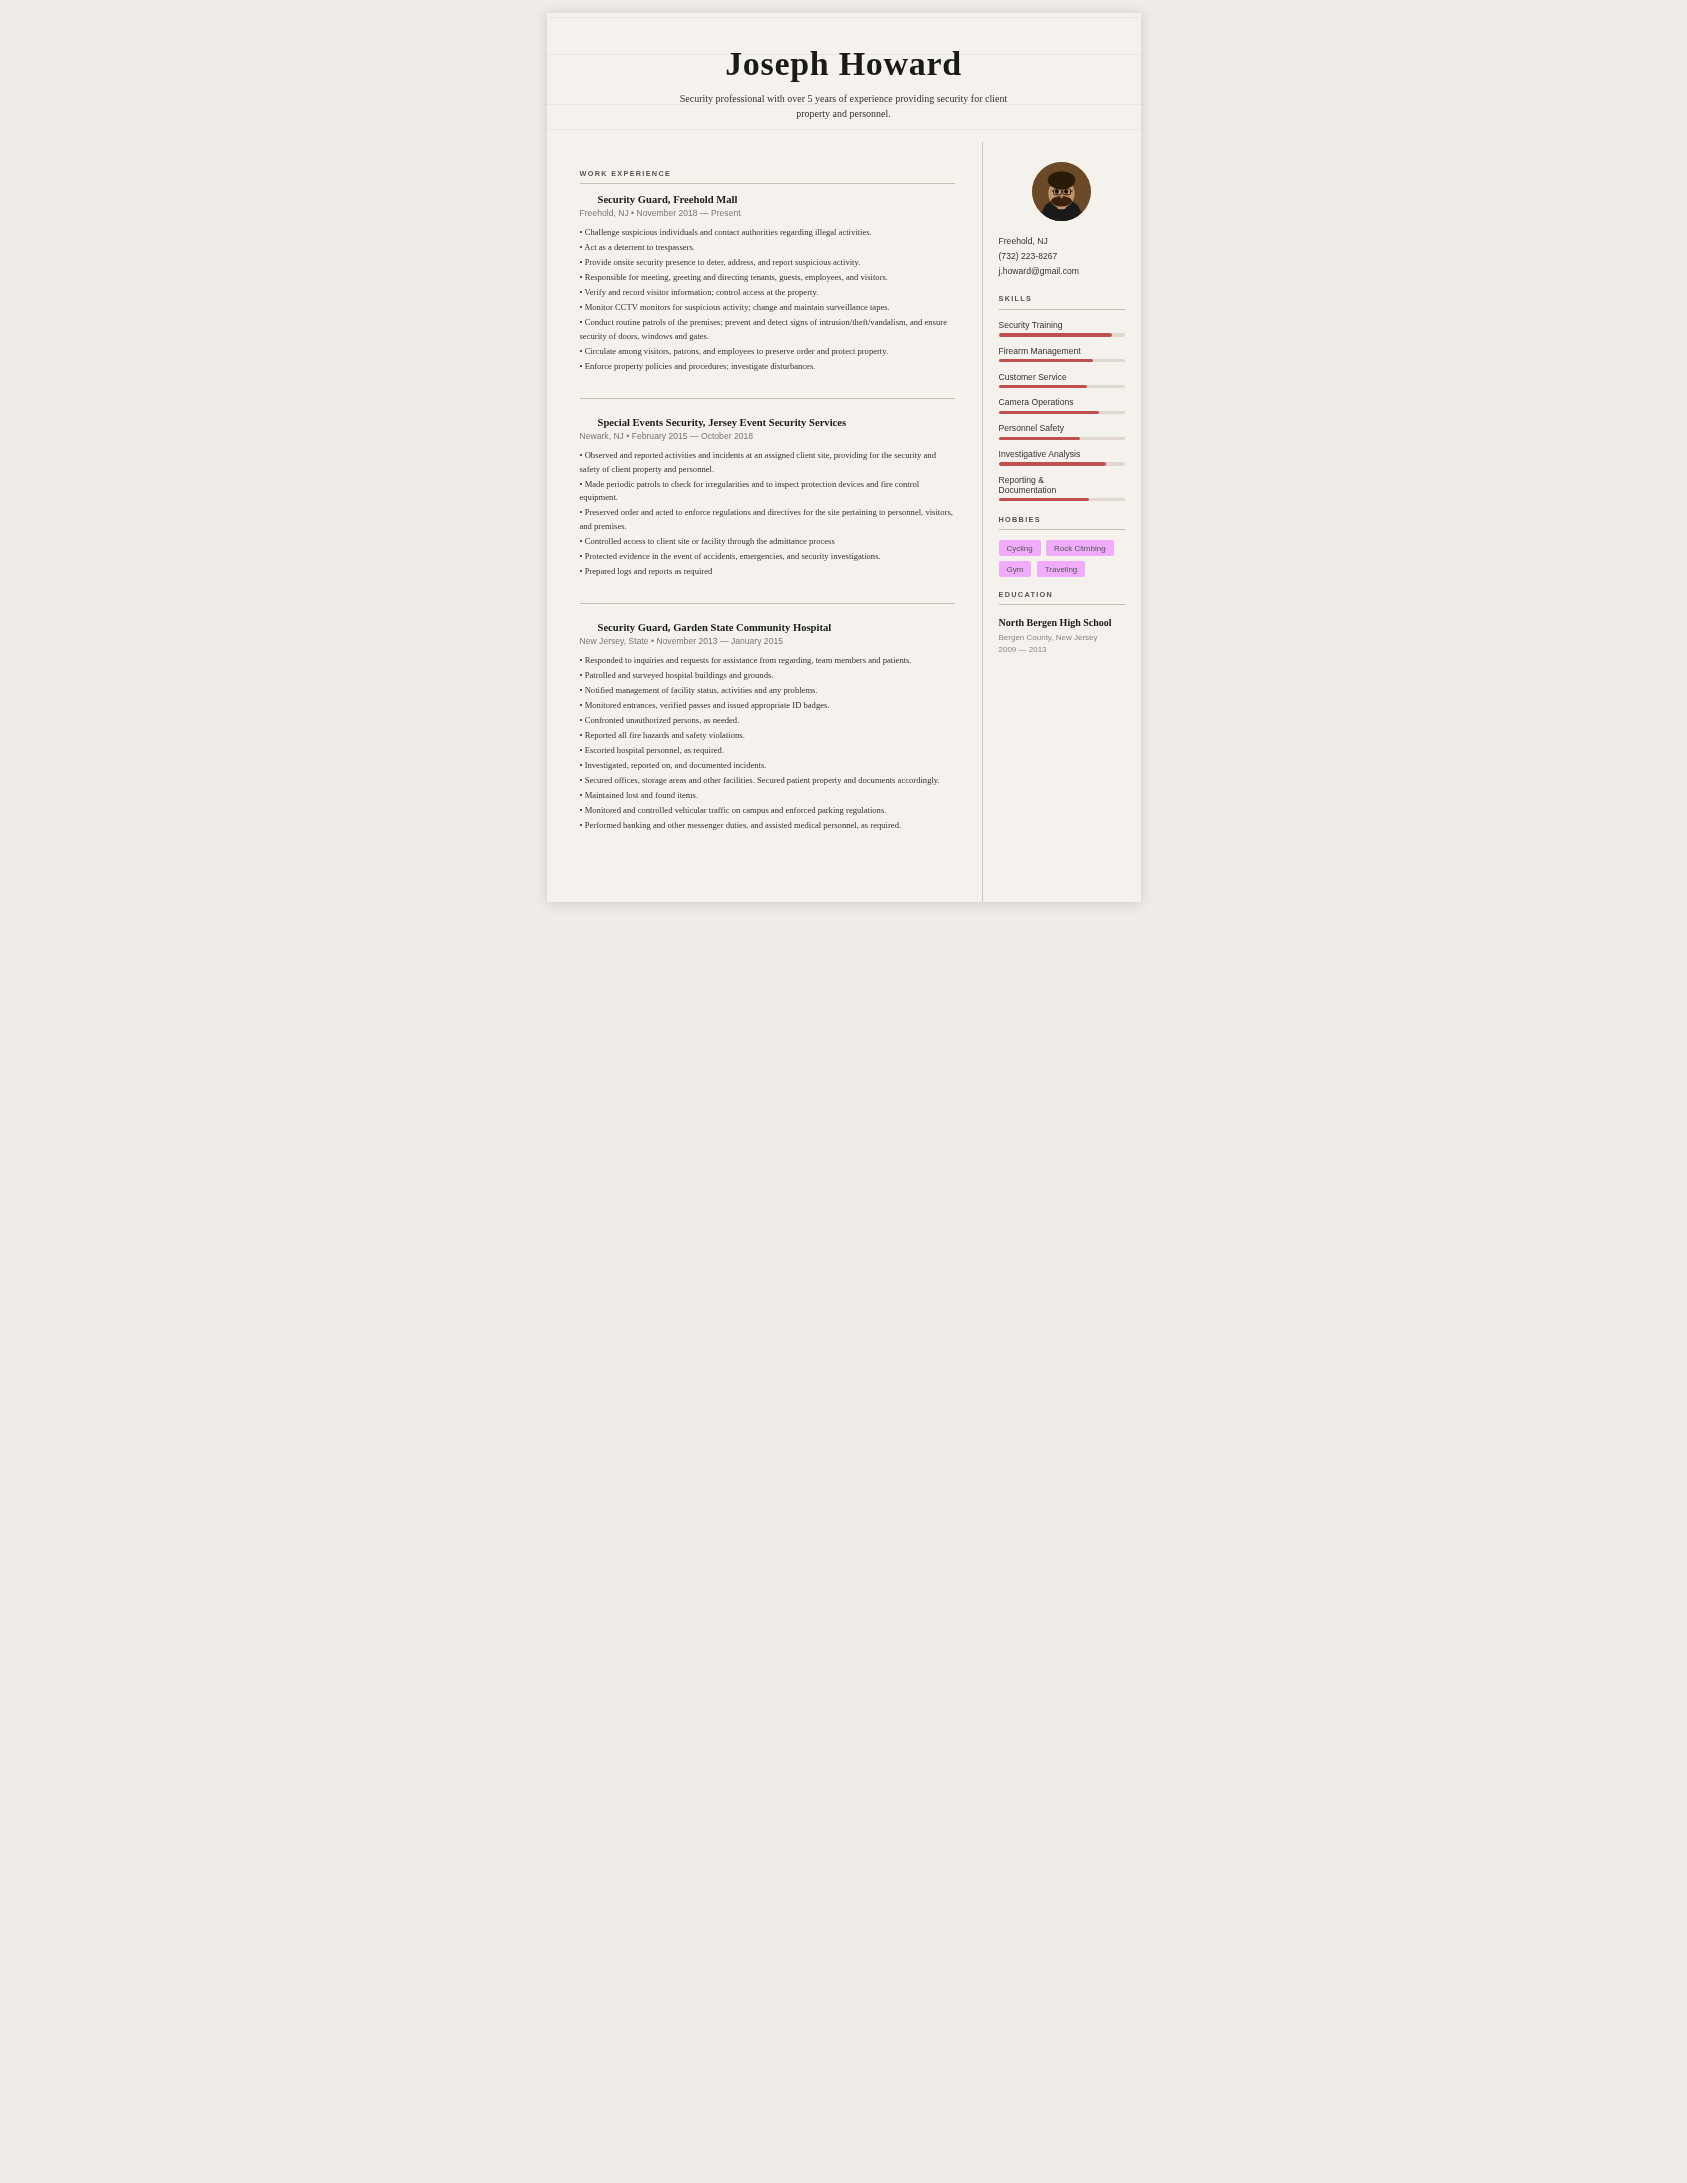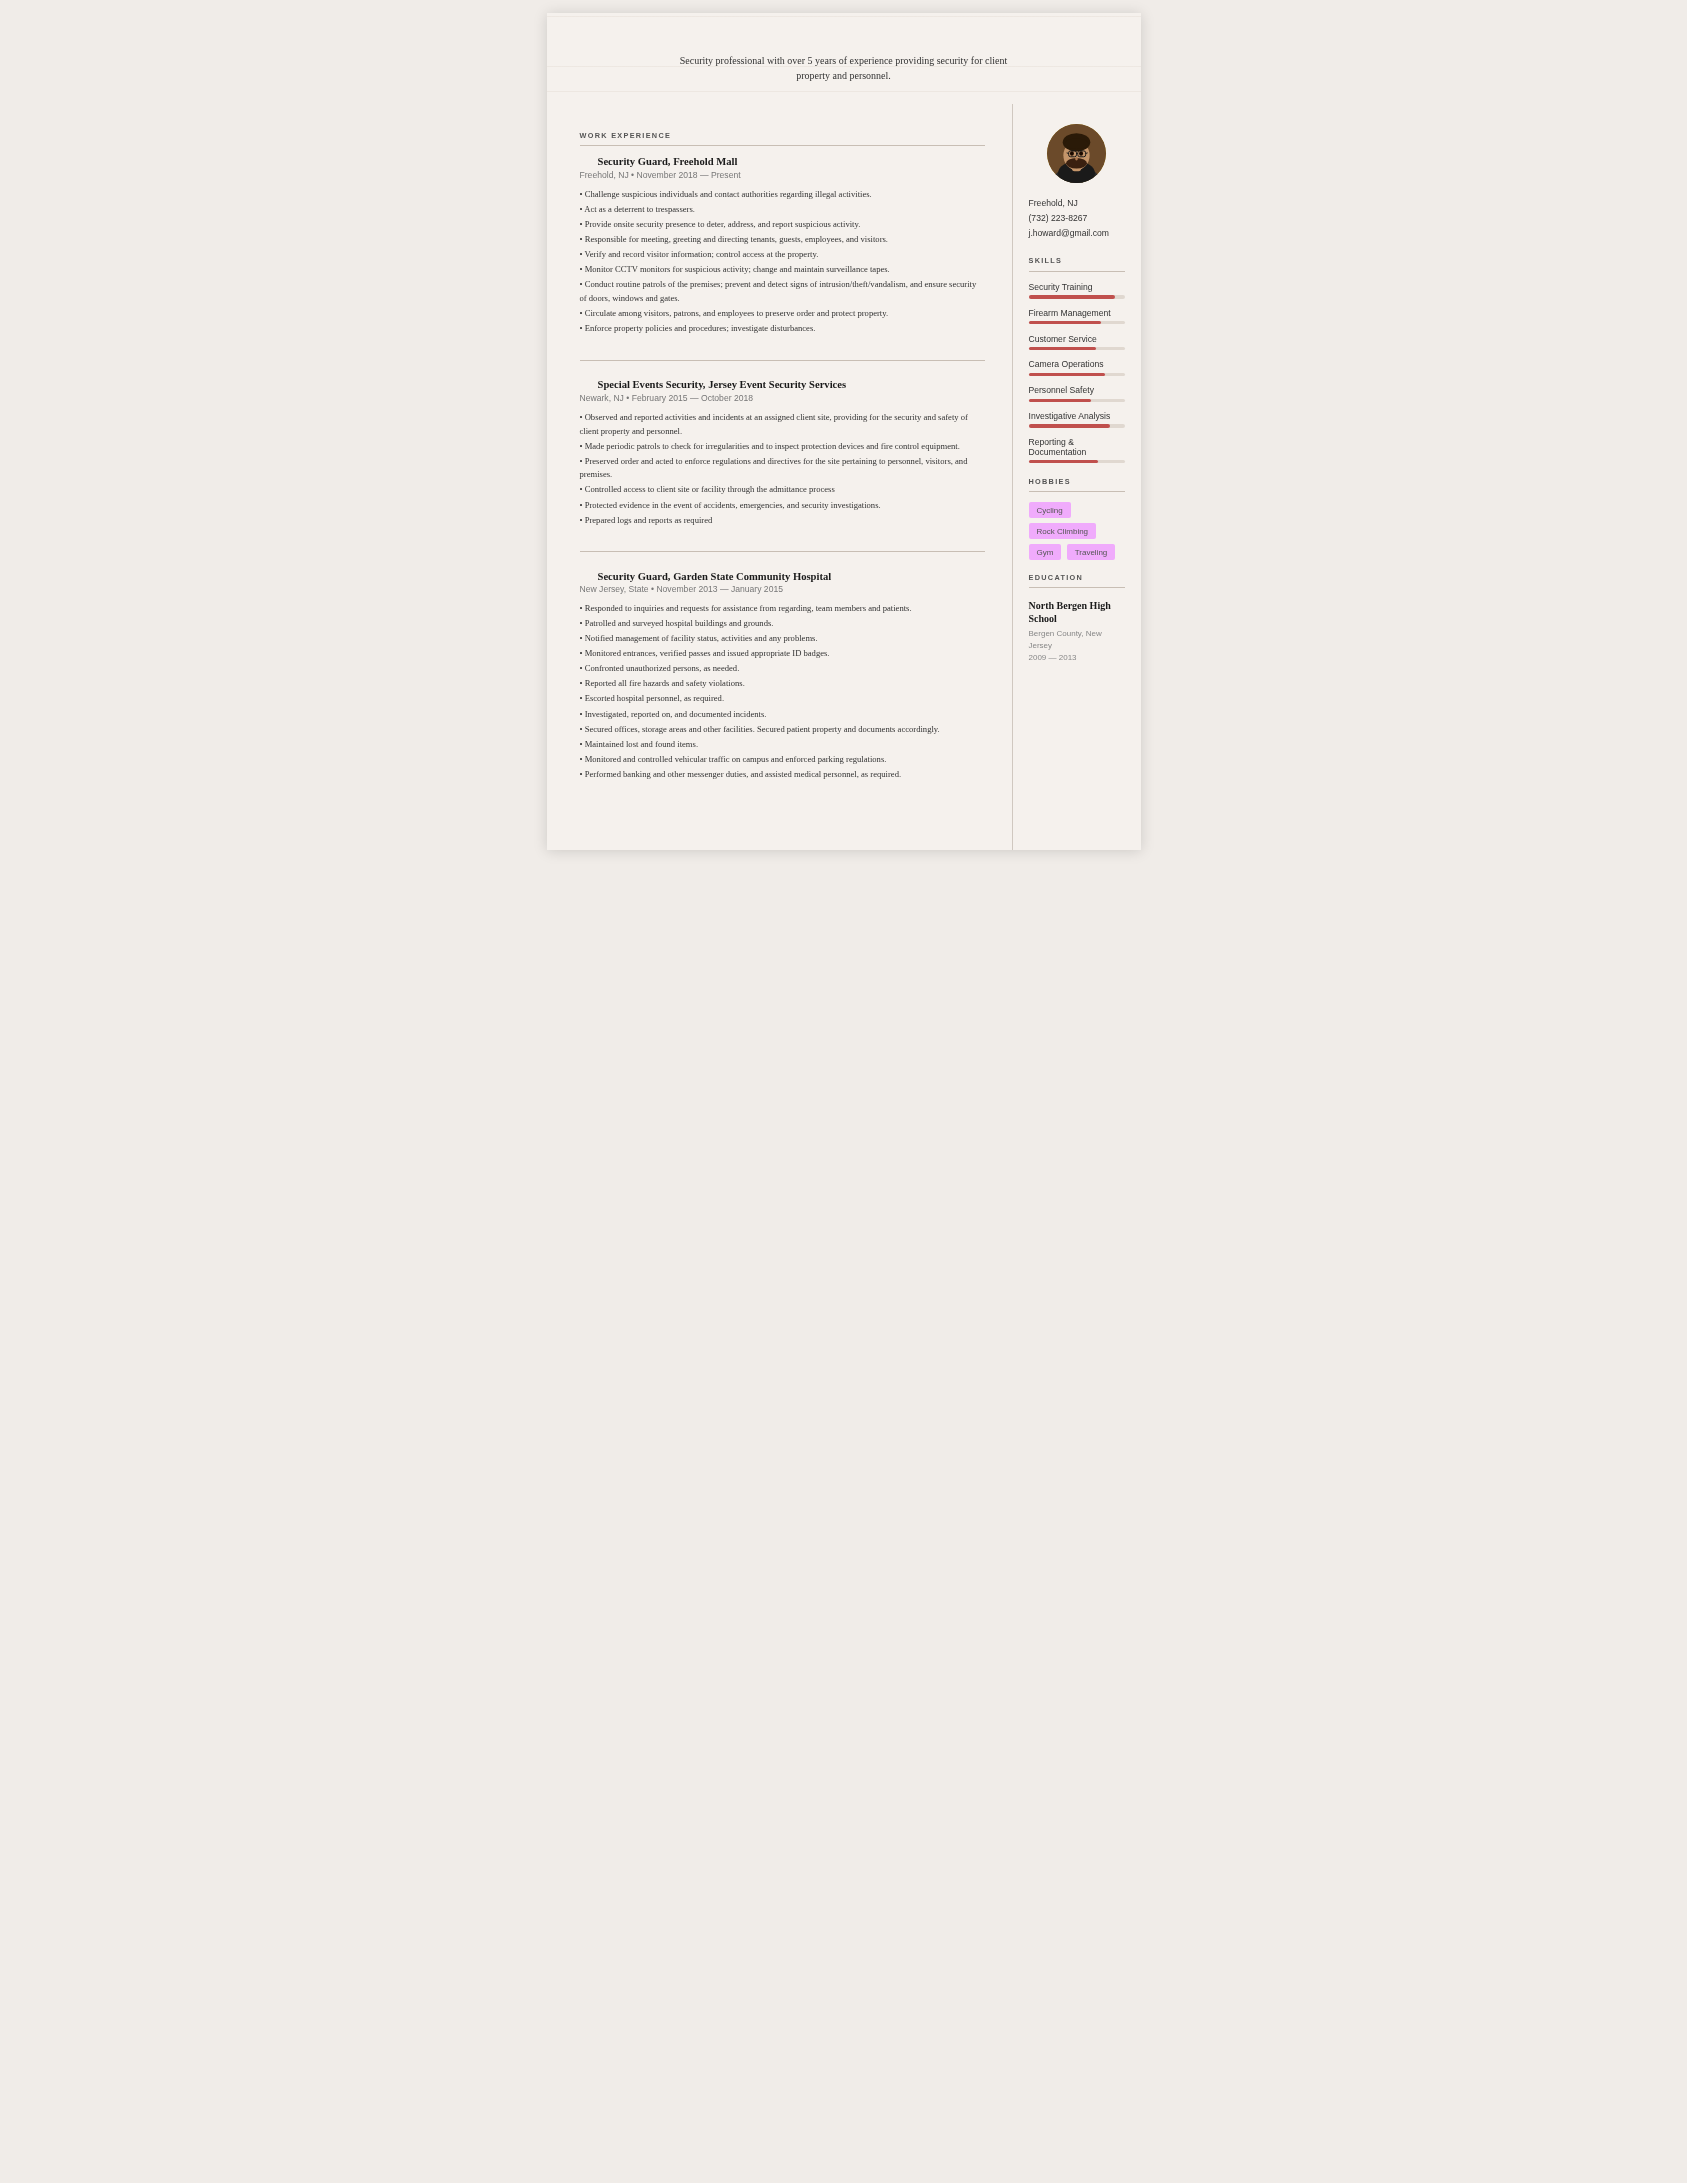--- a/index.html
+++ b/index.html
@@ -65,21 +65,21 @@
       min-height: 528px;
     }
     
     .left-column {
       flex: 1;
       padding: 26.4px 26.4px 26.4px 33px;
       border-right: 0.7px solid #d0c8c0;
     }
     
     .right-column {
-      width: 128px;
+      width: 158px;
       padding: 20px 16px;
       background: #f5f1ed;
     }
     
     .section-title {
       font-size: 7.3px;
       font-weight: bold;
       letter-spacing: 1.3px;
       color: #555;
       text-transform: uppercase;
@@ -202,20 +202,21 @@
       font-family: Arial, sans-serif;
       line-height: 1.5;
     }
   </style>
 </head>
 <body>
 
 <div class="resume-container">
 
   <div class="header">
+    <div class="header-name">Joseph Howard</div>
     <div class="header-tagline">Security professional with over 5 years of experience providing security for client<br>property and personnel.</div>
   </div>
 
   <div class="main-layout">
 
     <div class="left-column">
 
       <div>
         <div class="section-title">WORK EXPERIENCE</div>
         <hr class="section-divider">

